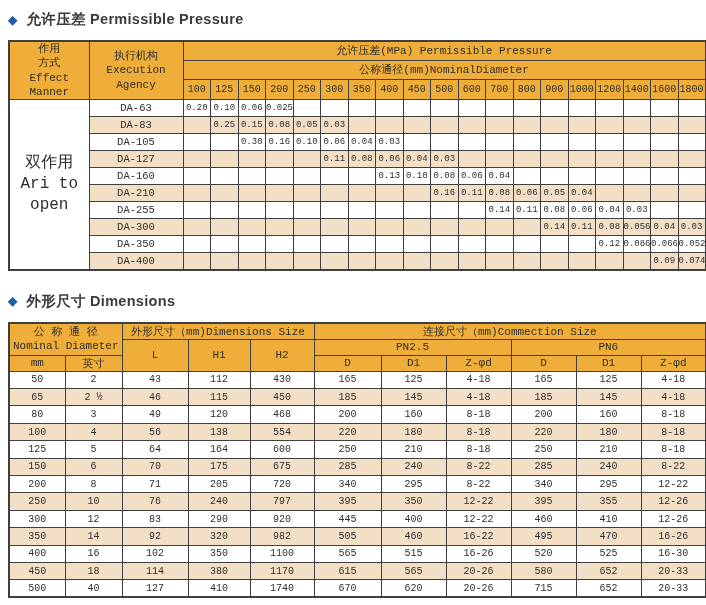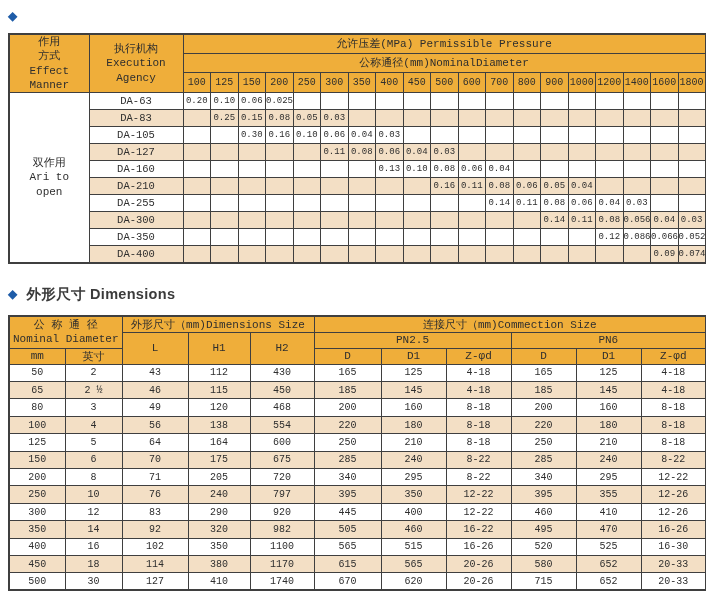--- a/index.html
+++ b/index.html
@@ -36,21 +36,21 @@
   .pre { white-space: pre-line; line-height: 1.3; }
 
   
   .tbl1 thead tr.h-top th    { height: 18px; font-size: 11px; }
   .tbl1 thead tr.h-mid th    { height: 18px; font-size: 11px; margin-left: 24px; }
   .tbl1 thead tr.h-diam th   { height: 19px; font-size: 10px; }
   .tbl1 thead th.big         { font-size: 10.5px; }
   .tbl1 tbody td  { height: 17px; font-size: 9px; background: #ffffff; }
   .tbl1 tbody td.agency { font-size: 10.5px; text-align: center; }
   .tbl1 tbody tr.stripe td { background: #f3dfc5; }
-  .tbl1 tbody td.effect-cell { background: #ffffff; font-size: 11px; }
+  .tbl1 tbody td.effect-cell { background: #ffffff; font-size: 16px; }
 
   .c-eff { width: 80px; } .c-agy { width: 94px; } .c-d { width: 27.5px; }
 
   
   .tbl2 thead th { font-size: 11px; margin-left: 6px; }
   .tbl2 thead tr th { height: 16px; }
   .tbl2 tbody td { height: 17.4px; font-size: 10px; background: #ffffff; }
   .tbl2 tbody tr.stripe td { background: #f3dfc5; }
 
   .c2-mm { width: 56px; } .c2-in { width: 57px; }
@@ -58,20 +58,21 @@
   .c2-d { width: 67px; } .c2-d1 { width: 65px; } .c2-zd { width: 65px; }
   .c2-d6 { width: 65px; } .c2-d16 { width: 65px; } .c2-zd6 { width: 65px; }
 </style>
 </head>
 <body>
 
 <div class="page">
 
   <div class="section-title">
     <span class="diamond">◆</span>
+    <span>允许压差 Permissible Pressure</span>
   </div>
 
   <table class="tbl tbl1">
     <colgroup>
       <col class="c-eff">
         <col class="c-agy">
       <col class="c-d">
         <col class="c-d">
         <col class="c-d">
         <col class="c-d">
@@ -550,21 +551,21 @@
           <td>1170</td>
           <td>615</td>
           <td>565</td>
           <td>20-26</td>
           <td>580</td>
           <td>652</td>
           <td>20-33</td>
         </tr>
         <tr>
           <td>500</td>
-          <td>30</td>
+          <td>40</td>
           <td>127</td>
           <td>410</td>
           <td>1740</td>
           <td>670</td>
           <td>620</td>
           <td>20-26</td>
           <td>715</td>
           <td>652</td>
           <td>20-33</td>
         </tr>

